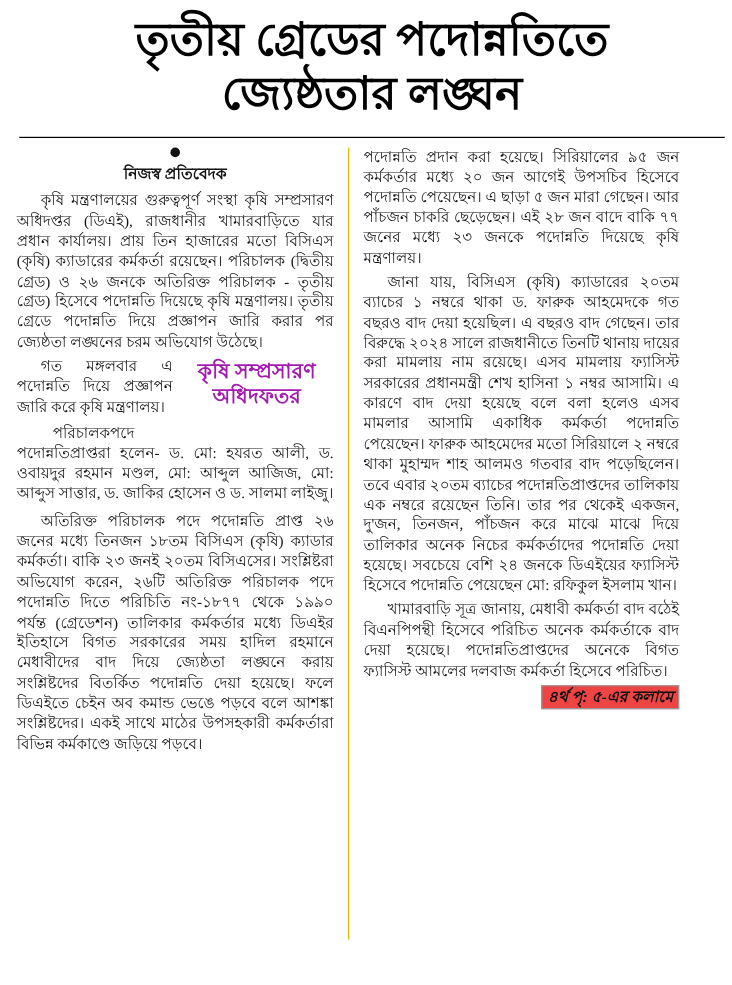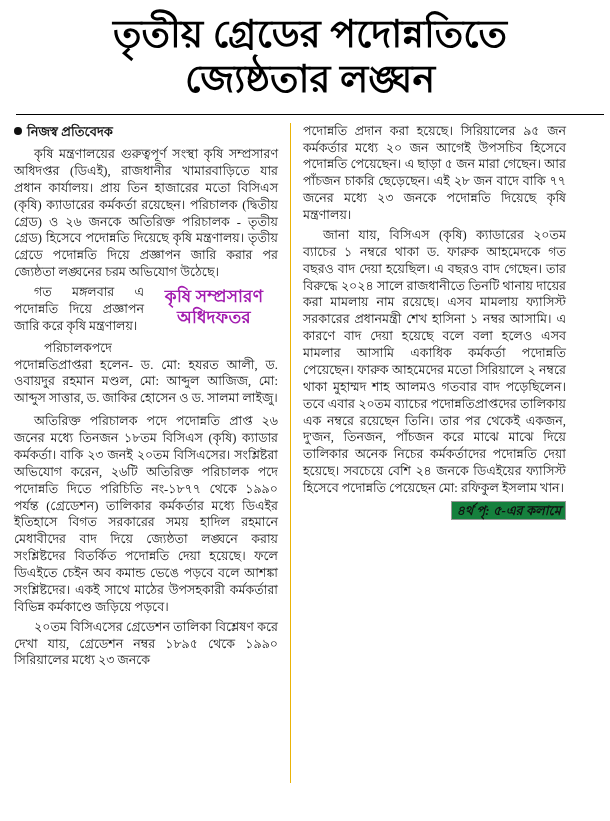--- a/index.html
+++ b/index.html
@@ -59,20 +59,21 @@
   .col.left { padding-right: 12px; }
   .col.right { padding-left: 12px; border-left: 1px solid #eab308; }
 
   .byline {
     font-weight: bold;
     font-size: 13px;
     margin-bottom: 6px;
     display: flex;
     align-items: center;
     gap: 5px;
+    flex-direction: column;
   }
   .bullet {
     display: inline-block;
     width: 8px;
     height: 8px;
     border-radius: 50%;
     background: #111;
     flex: 0 0 auto;
   }
   p {
@@ -105,21 +106,21 @@
   }
   .jumpline {
     margin-top: 4px;
     text-align: right;
     font-weight: bold;
     font-size: 13px;
     color: #111;
   }
   .jumpbox {
     display: inline-block;
-    background: #15803d;
+    background: #ef4444;
     border: 1px solid #999;
     padding: 0 4px;
     font-style: italic;
   }
   .spacer-sm { height: 3px; }
 </style>
 </head>
 <body>
 
 <div class="page">
@@ -150,25 +151,25 @@
       <p>গত মঙ্গলবার এ পদোন্নতি দিয়ে প্রজ্ঞাপন জারি করে কৃষি মন্ত্রণালয়।</p>
 
       <div class="caption-row">
         <span>পরিচালক</span>
         <span>পদে</span>
       </div>
 
       <p class="noind">পদোন্নতিপ্রাপ্তরা হলেন- ড. মো: হযরত আলী, ড. ওবায়দুর রহমান মণ্ডল, মো: আব্দুল আজিজ, মো: আব্দুস সাত্তার, ড. জাকির হোসেন ও ড. সালমা লাইজু।</p>
       <div class="spacer-sm"></div>
       <p>অতিরিক্ত পরিচালক পদে পদোন্নতি প্রাপ্ত ২৬ জনের মধ্যে তিনজন ১৮তম বিসিএস (কৃষি) ক্যাডার কর্মকর্তা। বাকি ২৩ জনই ২০তম বিসিএসের। সংশ্লিষ্টরা অভিযোগ করেন, ২৬টি অতিরিক্ত পরিচালক পদে পদোন্নতি দিতে পরিচিতি নং-১৮৭৭ থেকে ১৯৯০ পর্যন্ত (গ্রেডেশন) তালিকার কর্মকর্তার মধ্যে ডিএইর ইতিহাসে বিগত সরকারের সময় হাদিল রহমানে মেধাবীদের বাদ দিয়ে জ্যেষ্ঠতা লঙ্ঘনে করায় সংশ্লিষ্টদের বিতর্কিত পদোন্নতি দেয়া হয়েছে। ফলে ডিএইতে চেইন অব কমান্ড ভেঙে পড়বে বলে আশঙ্কা সংশ্লিষ্টদের। একই সাথে মাঠের উপসহকারী কর্মকর্তারা বিভিন্ন কর্মকাণ্ডে জড়িয়ে পড়বে।</p>
-      <p>২০তম বিসিএসের গ্রেডেশন তালিকা বিশ্লেষণ করে দেখা যায়, গ্রেডেশন নম্বর ১৮৯৫ থেকে ১৯৯০ সিরিয়ালের মধ্যে ২৩ জনকে</p>
     </div>
 
     <div class="col right">
       <p class="noind">পদোন্নতি প্রদান করা হয়েছে। সিরিয়ালের ৯৫ জন কর্মকর্তার মধ্যে ২০ জন আগেই উপসচিব হিসেবে পদোন্নতি পেয়েছেন। এ ছাড়া ৫ জন মারা গেছেন। আর পাঁচজন চাকরি ছেড়েছেন। এই ২৮ জন বাদে বাকি ৭৭ জনের মধ্যে ২৩ জনকে পদোন্নতি দিয়েছে কৃষি মন্ত্রণালয়।</p>
       <p>জানা যায়, বিসিএস (কৃষি) ক্যাডারের ২০তম ব্যাচের ১ নম্বরে থাকা ড. ফারুক আহমেদকে গত বছরও বাদ দেয়া হয়েছিল। এ বছরও বাদ গেছেন। তার বিরুদ্ধে ২০২৪ সালে রাজধানীতে তিনটি থানায় দায়ের করা মামলায় নাম রয়েছে। এসব মামলায় ফ্যাসিস্ট সরকারের প্রধানমন্ত্রী শেখ হাসিনা ১ নম্বর আসামি। এ কারণে বাদ দেয়া হয়েছে বলে বলা হলেও এসব মামলার আসামি একাধিক কর্মকর্তা পদোন্নতি পেয়েছেন। ফারুক আহমেদের মতো সিরিয়ালে ২ নম্বরে থাকা মুহাম্মদ শাহ আলমও গতবার বাদ পড়েছিলেন। তবে এবার ২০তম ব্যাচের পদোন্নতিপ্রাপ্তদের তালিকায় এক নম্বরে রয়েছেন তিনি। তার পর থেকেই একজন, দু'জন, তিনজন, পাঁচজন করে মাঝে মাঝে দিয়ে তালিকার অনেক নিচের কর্মকর্তাদের পদোন্নতি দেয়া হয়েছে। সবচেয়ে বেশি ২৪ জনকে ডিএইয়ের ফ্যাসিস্ট হিসেবে পদোন্নতি পেয়েছেন মো: রফিকুল ইসলাম খান।</p>
+      <p>খামারবাড়ি সূত্র জানায়, মেধাবী কর্মকর্তা বাদ বঠেই বিএনপিপন্থী হিসেবে পরিচিত অনেক কর্মকর্তাকে বাদ দেয়া হয়েছে। পদোন্নতিপ্রাপ্তদের অনেকে বিগত ফ্যাসিস্ট আমলের দলবাজ কর্মকর্তা হিসেবে পরিচিত।</p>
       <div class="jumpline">
         <span class="jumpbox">৪র্থ পৃ: ৫-এর কলামে</span>
       </div>
     </div>
 
   </div>
 </div>
 
 </body></html>

